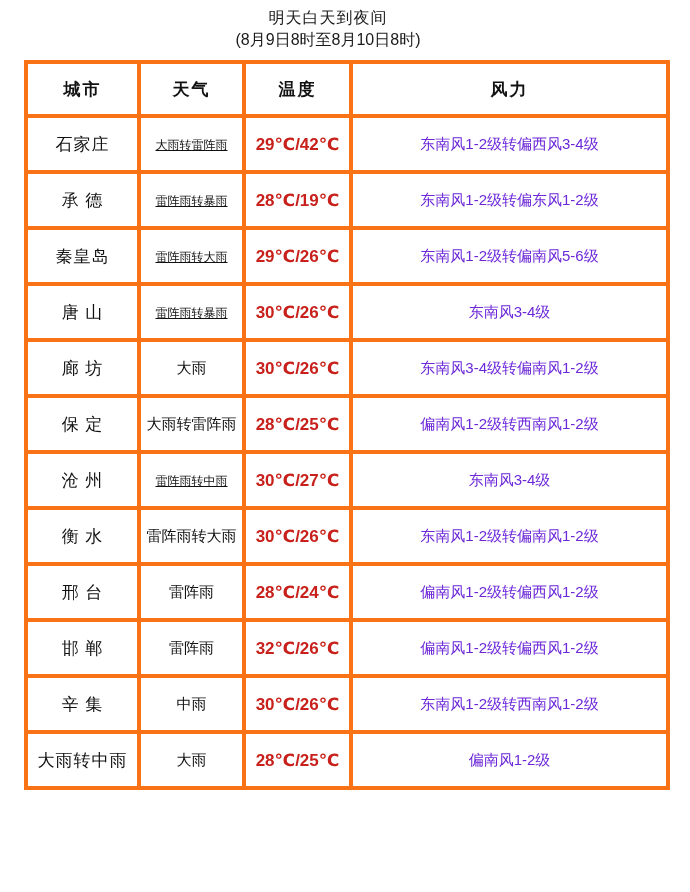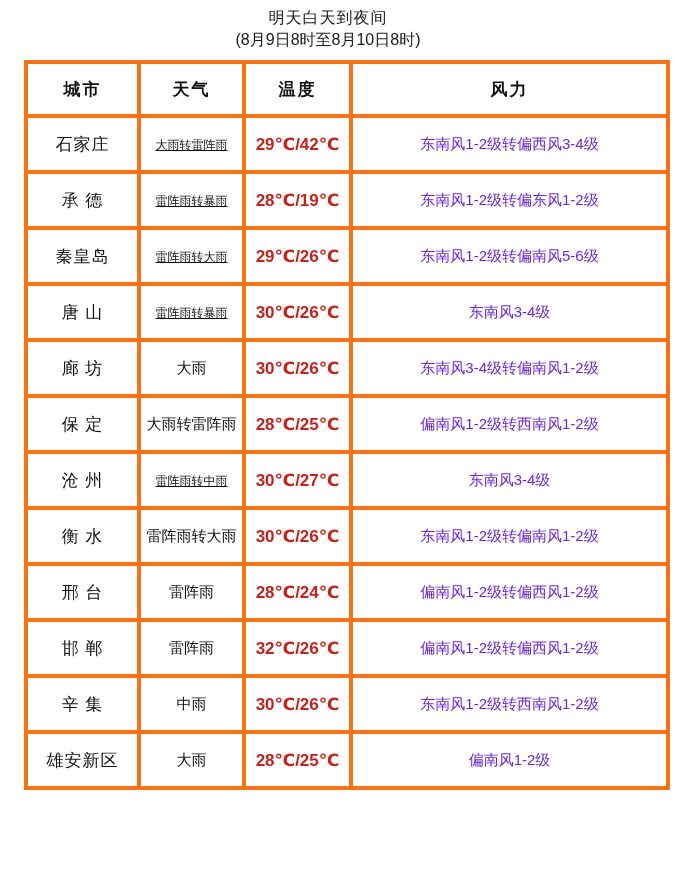--- a/index.html
+++ b/index.html
@@ -181,21 +181,21 @@
             <td><span class="temp">32℃/26℃</span></td>
             <td><span class="wind">偏南风1-2级转偏西风1-2级</span></td>
           </tr>
           <tr>
             <td><span class="city">辛 集</span></td>
             <td><span class="weather-txt">中雨</span></td>
             <td><span class="temp">30℃/26℃</span></td>
             <td><span class="wind">东南风1-2级转西南风1-2级</span></td>
           </tr>
           <tr>
-            <td><span class="city">雄安新区</span></td>
+            <td><span class="city">大雨转中雨</span></td>
             <td><span class="weather-txt">大雨</span></td>
             <td><span class="temp">28℃/25℃</span></td>
             <td><span class="wind">偏南风1-2级</span></td>
           </tr>
         </tbody>
     </table>
   </div>
 
 </div>
 

